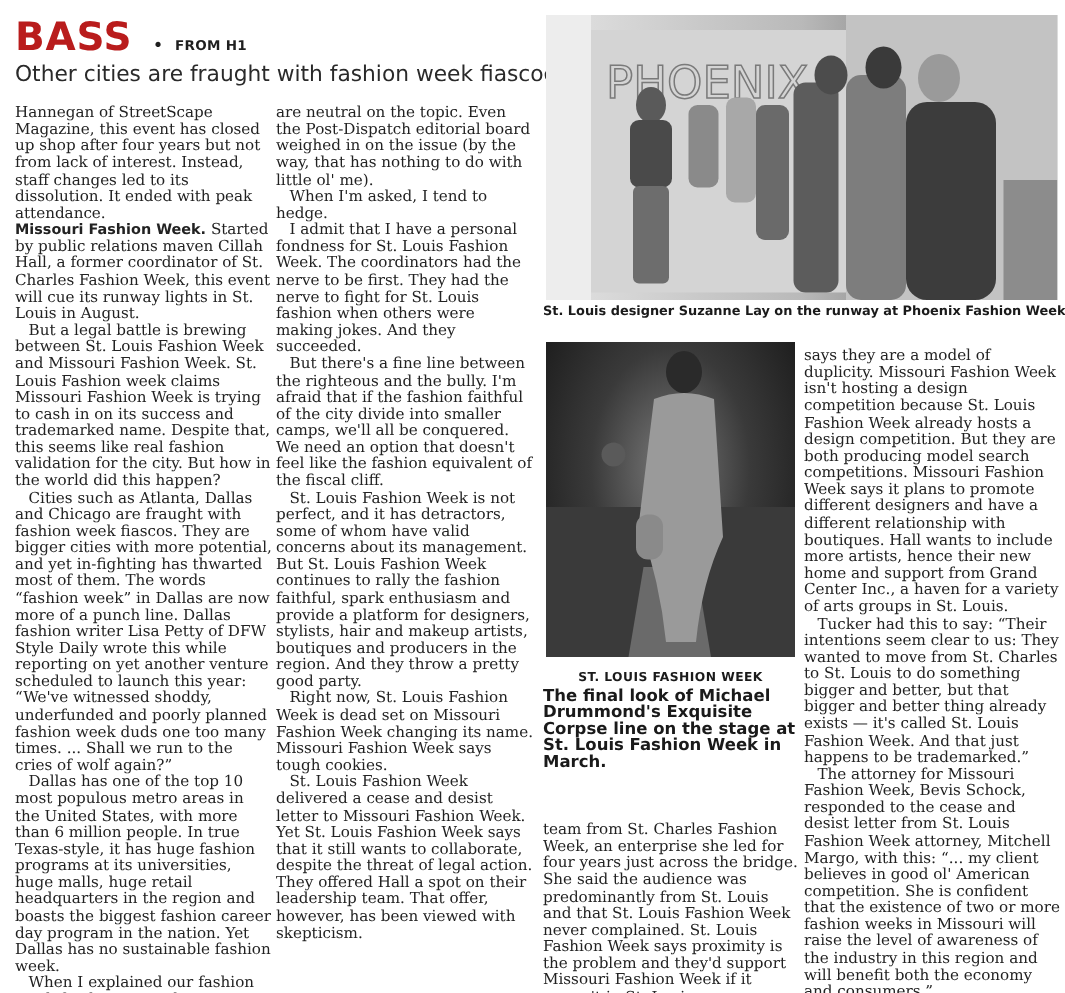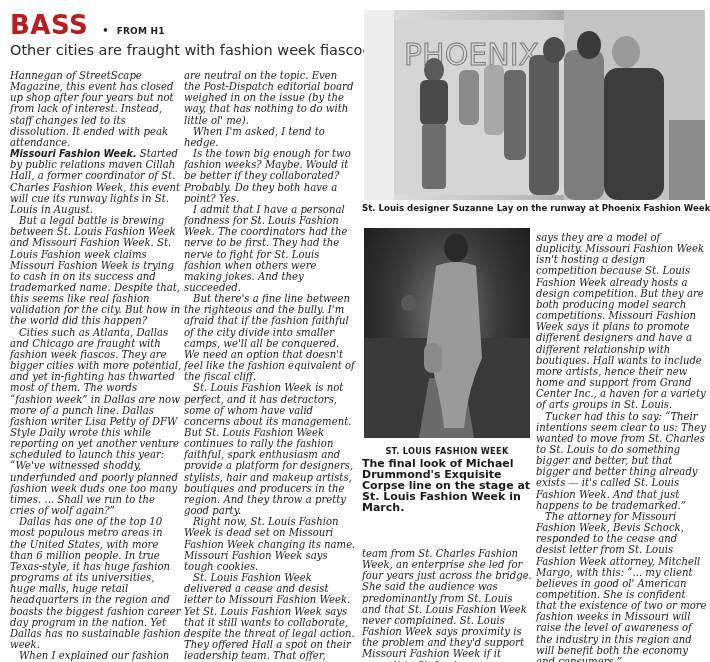--- a/index.html
+++ b/index.html
@@ -3,21 +3,21 @@
 <meta charset="utf-8">
 <style>
   html, body { margin: 0; padding: 0; background: #ffffff; }
   body { width: 710px; height: 662px; position: relative; overflow: hidden; color: #1f1f1f; }
   .kicker { position: absolute; left: 10px; top: 10px; display: flex; align-items: baseline; }
   .kicker-title { font-family: "DejaVu Sans", sans-serif; font-weight: bold; font-size: 26px; letter-spacing: 0.5px; color: #b91c1c; }
   .kicker-dot { font-family: "DejaVu Sans", sans-serif; font-weight: bold; font-size: 10px; margin: 0 8px 0 14px; }
   .kicker-from { font-family: "DejaVu Sans", sans-serif; font-weight: bold; font-size: 9px; letter-spacing: 0.2px; }
   .deck { position: absolute; left: 10px; top: 42px; font-family: "DejaVu Sans", sans-serif; font-size: 14.5px; color: #2a2a2a; white-space: nowrap; }
   .col { position: absolute; font-family: "DejaVu Serif", serif; font-size: 10.1px; line-height: 11.15px; color: #222; }
-  .col p { margin: 0; text-indent: 9px; font-style: italic; }
+  .col p { margin: 0; text-indent: 9px; }
   .col p.noindent { text-indent: 0; }
   .col .bold-lead { font-family: "DejaVu Sans", sans-serif; font-weight: bold; font-size: 9.6px; }
   #col1 { left: 10px; top: 70px; width: 172px; }
   #col2 { left: 184px; top: 70px; width: 172px; }
   #col3b { left: 362px; top: 548px; width: 170px; }
   #col4 { left: 536px; top: 232px; width: 172px; }
   .photo { position: absolute; overflow: hidden; }
   #photo1 { left: 364px; top: 10px; width: 341px; height: 190px;
     background: linear-gradient(90deg, #e8e8e8 0%, #dcdcdc 8%, #c9c9c9 30%, #b9b9b9 50%, #9f9f9f 62%, #cfcfcf 80%, #bfbfbf 100%); }
   #photo2 { left: 364px; top: 228px; width: 166px; height: 210px;
@@ -44,21 +44,20 @@
   <p>But a legal battle is brewing between St. Louis Fashion Week and Missouri Fashion Week. St. Louis Fashion week claims Missouri Fashion Week is trying to cash in on its success and trademarked name. Despite that, this seems like real fashion validation for the city. But how in the world did this happen?</p>
   <p>Cities such as Atlanta, Dallas and Chicago are fraught with fashion week fiascos. They are bigger cities with more potential, and yet in-fighting has thwarted most of them. The words “fashion week” in Dallas are now more of a punch line. Dallas fashion writer Lisa Petty of DFW Style Daily wrote this while reporting on yet another venture scheduled to launch this year: “We've witnessed shoddy, underfunded and poorly planned fashion week duds one too many times. ... Shall we run to the cries of wolf again?”</p>
   <p>Dallas has one of the top 10 most populous metro areas in the United States, with more than 6 million people. In true Texas-style, it has huge fashion programs at its universities, huge malls, huge retail headquarters in the region and boasts the biggest fashion career day program in the nation. Yet Dallas has no sustainable fashion week.</p>
   <p>When I explained our fashion week feud to Petty, she essentially offered condolences.</p>
 
 </div>
 
 <div class="col" id="col2">
   <p class="noindent">are neutral on the topic. Even the Post-Dispatch editorial board weighed in on the issue (by the way, that has nothing to do with little ol' me).</p>
   <p>When I'm asked, I tend to hedge.</p>
-  <p>Is the town big enough for two fashion weeks? Maybe. Would it be better if they collaborated? Probably. Do they both have a point? Yes.</p>
   <p>I admit that I have a personal fondness for St. Louis Fashion Week. The coordinators had the nerve to be first. They had the nerve to fight for St. Louis fashion when others were making jokes. And they succeeded.</p>
   <p>But there's a fine line between the righteous and the bully. I'm afraid that if the fashion faithful of the city divide into smaller camps, we'll all be conquered. We need an option that doesn't feel like the fashion equivalent of the fiscal cliff.</p>
   <p>St. Louis Fashion Week is not perfect, and it has detractors, some of whom have valid concerns about its management. But St. Louis Fashion Week continues to rally the fashion faithful, spark enthusiasm and provide a platform for designers, stylists, hair and makeup artists, boutiques and producers in the region. And they throw a pretty good party.</p>
   <p>Right now, St. Louis Fashion Week is dead set on Missouri Fashion Week changing its name. Missouri Fashion Week says tough cookies.</p>
   <p>St. Louis Fashion Week delivered a cease and desist letter to Missouri Fashion Week. Yet St. Louis Fashion Week says that it still wants to collaborate, despite the threat of legal action. They offered Hall a spot on their leadership team. That offer, however, has been viewed with skepticism.</p>
 
 </div>
 
 <div class="photo" id="photo1" title="Runway photo: designer walking with models in front of Phoenix Fashion backdrop">
   <svg width="341" height="190" viewBox="0 0 341 190">

